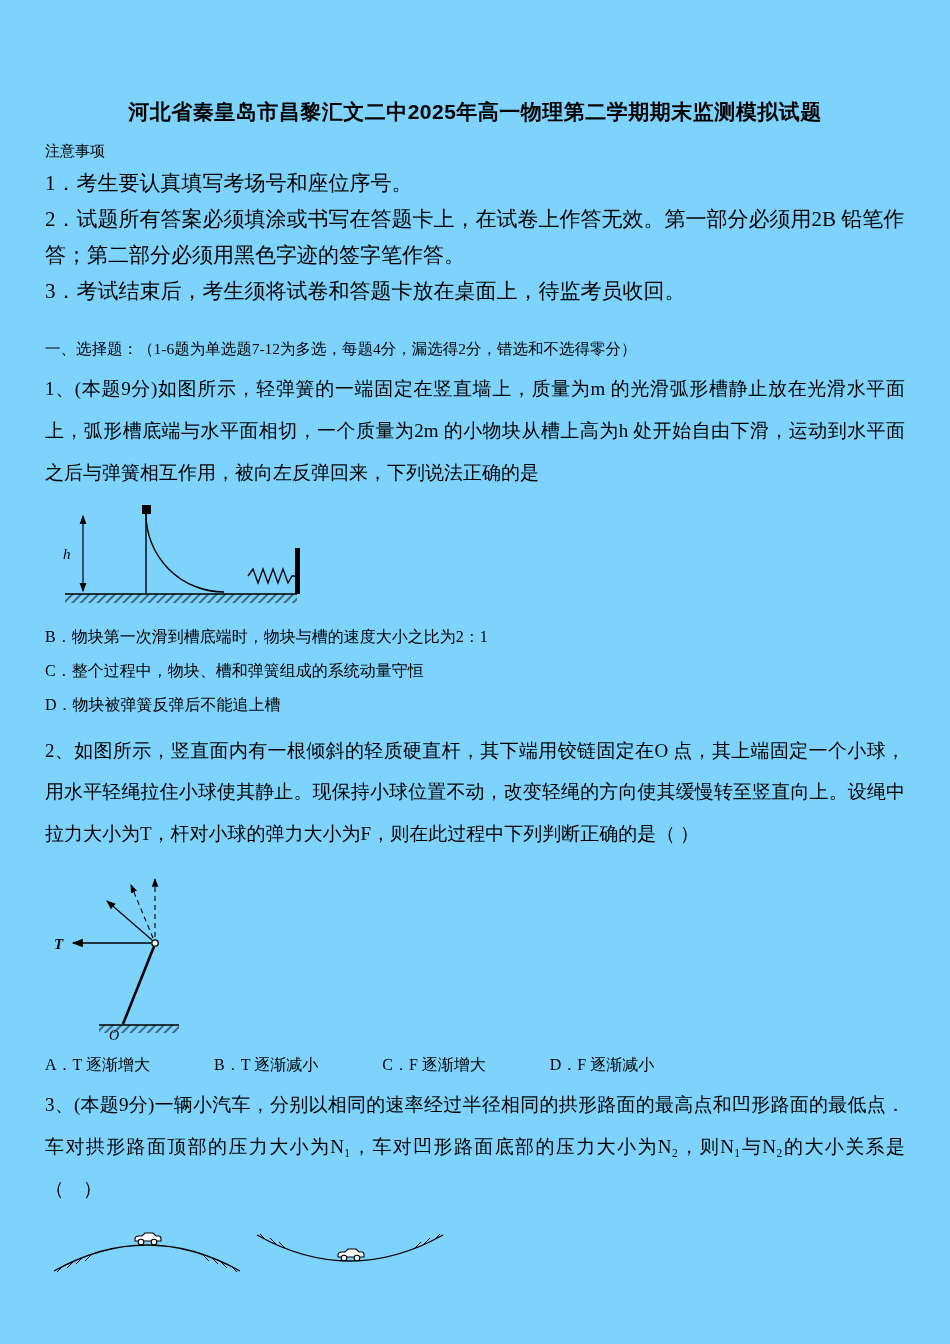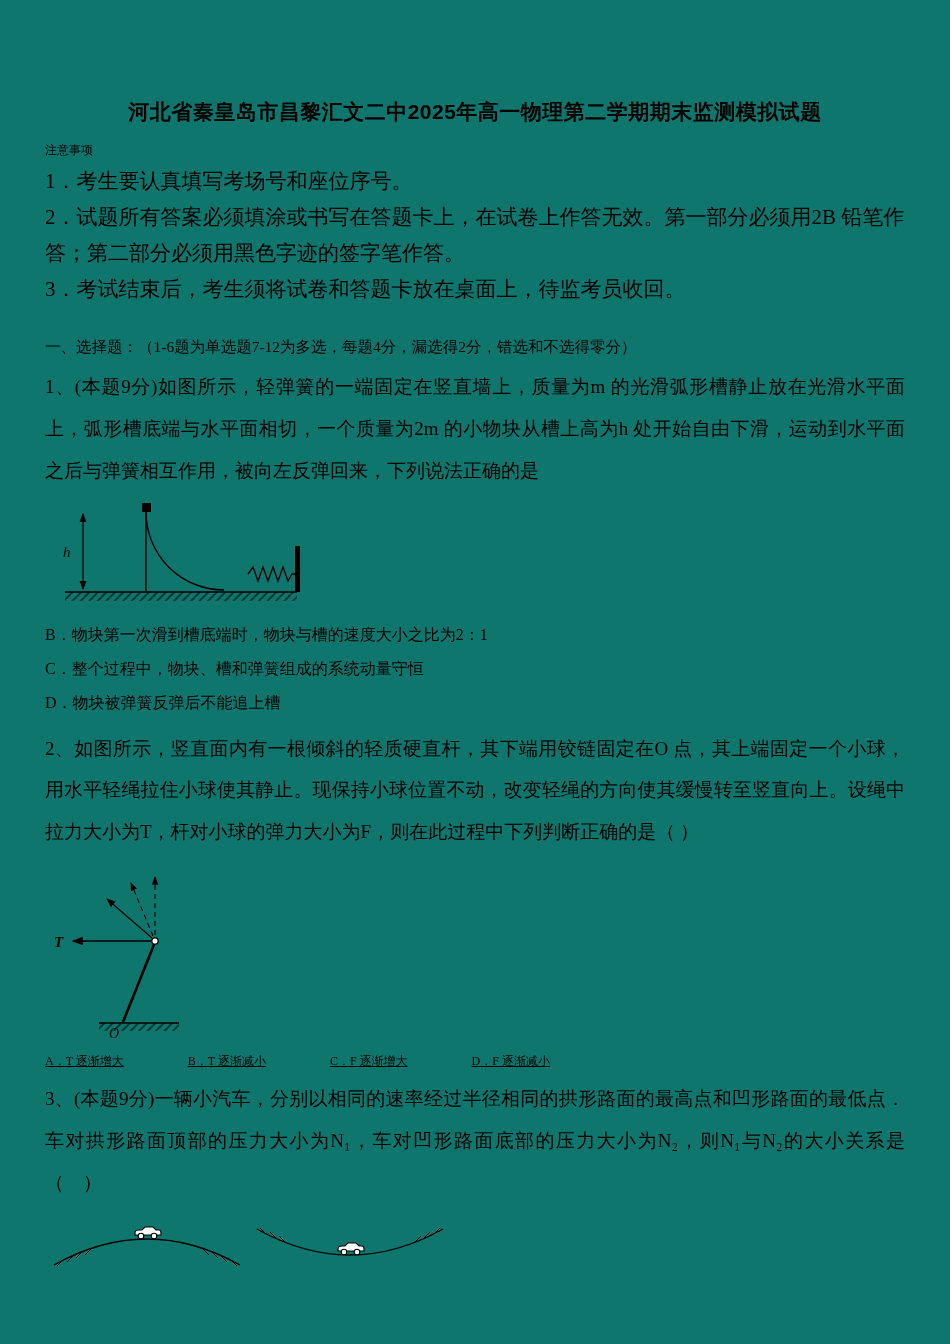--- a/index.html
+++ b/index.html
@@ -1,48 +1,48 @@
 <!DOCTYPE html>
 <html><head>
 <meta charset="utf-8">
 <style>
   html, body { margin:0; padding:0; background:#ffffff; }
   .page {
     position: relative;
     width: 950px;
     height: 1344px;
     margin: 0 auto;
-    background: #0f766e;
+    background: #7dd3fc;
     color: #000;
     font-family: "Liberation Serif", serif;
     box-sizing: border-box;
     padding: 98px 45px 30px 45px;
     overflow: hidden;
   }
   .title {
     font-family: "Liberation Sans", sans-serif;
     font-size: 21px;
     font-weight: bold;
     text-align: center;
     margin: 0 0 16px 0;
     letter-spacing: 0.5px;
   }
-  .notice-heading { font-size: 12px; margin: 0 0 4px 0; }
+  .notice-heading { font-size: 15px; margin: 0 0 4px 0; }
   .notice-item   { font-size: 21px; line-height: 1.72; margin: 0; }
   .section-heading { font-size: 15.5px; margin: 30px 0 0 0; }
   .stem {
     font-size: 19px;
     line-height: 2.2;
     margin: 8px 0 0 0;
     text-align: justify;
   }
   .fig { display: block; margin: 10px 0 4px 6px; }
   .options-col { margin: 14px 0 0 0; }
   .options-col .option { font-size: 16px; line-height: 2.12; }
-  .options-row { display: flex; margin: 10px 0 0 0; font-size: 12px; text-decoration: underline; }
+  .options-row { display: flex; margin: 10px 0 0 0; font-size: 16px; }
   .options-row.wide  .option { margin-right: 64px; }
   .options-row.tight .option { margin-right: 28px; }
   svg text { font-family: "Liberation Serif", serif; }
 </style>
 </head>
 <body>
 
 <div class="page">
 
   <h1 class="title">河北省秦皇岛市昌黎汇文二中2025年高一物理第二学期期末监测模拟试题</h1>

